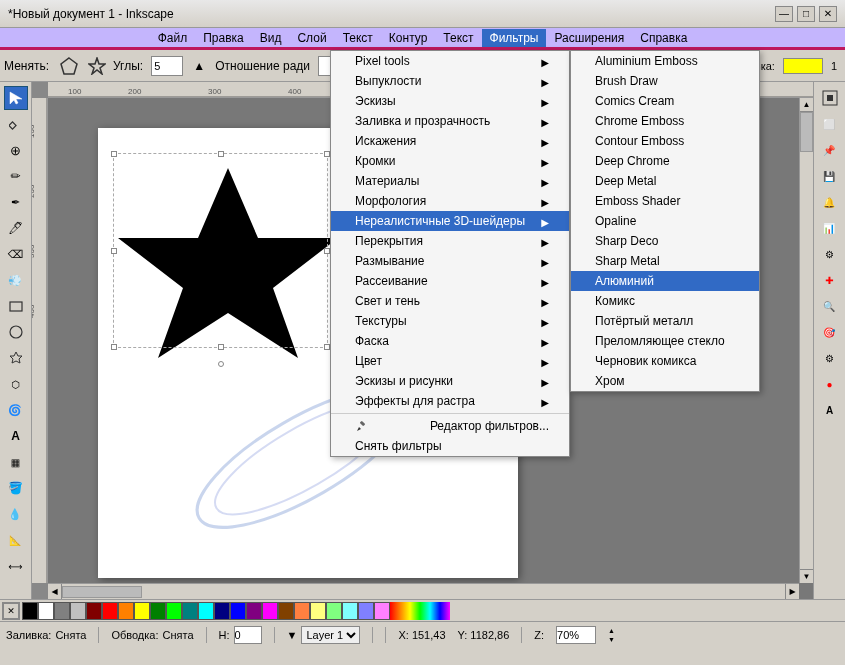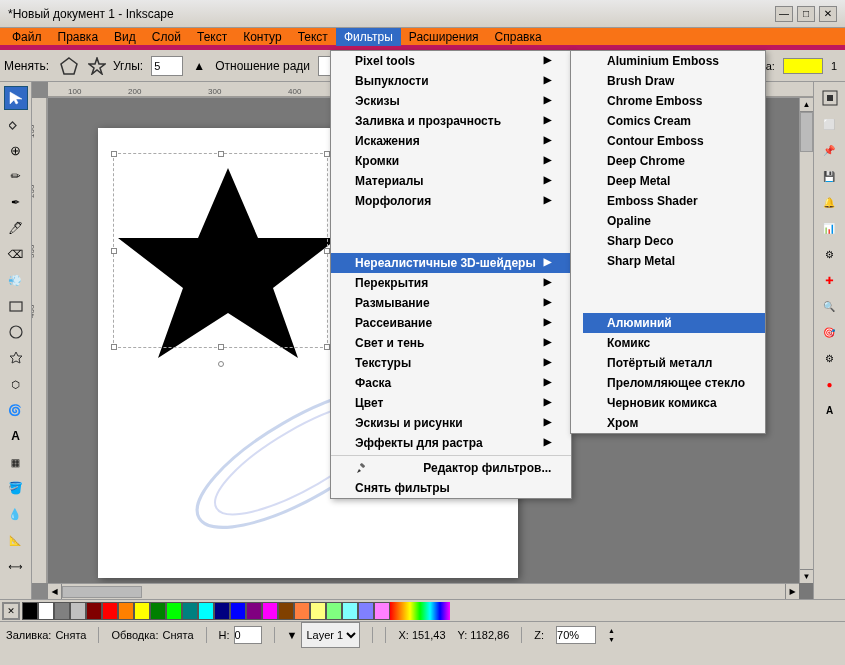--- a/index.html
+++ b/index.html
@@ -35,25 +35,26 @@
       display: flex;
       align-items: center;
       justify-content: center;
       font-size: 10px;
       cursor: pointer;
     }
 
     
     #menu-bar {
       height: 22px;
-      background: #f97316;
+      background: #c4b5fd;
       display: flex;
       align-items: center;
       padding: 0 4px;
-      border-bottom: 5px solid #be185d;
+      border-bottom: 3px solid #be185d;
+      justify-content: center;
     }
     .menu-item {
       padding: 2px 8px;
       cursor: pointer;
       position: relative;
     }
     .menu-item.active {
       background: #316ac5;
       color: white;
     }
@@ -236,30 +237,28 @@
       background: #f5f5f5;
       border: 1px solid #888;
       box-shadow: 2px 2px 6px rgba(0,0,0,0.3);
       z-index: 100;
       min-width: 240px;
     }
     .dropdown-item {
       padding: 3px 20px 3px 24px;
       cursor: pointer;
       display: flex;
-      align-items: flex-start;
+      align-items: flex-end;
       justify-content: space-between;
       font-size: 12px;
       white-space: nowrap;
-      font-weight: bold;
     }
     .dropdown-item.highlighted {
       background: #316ac5;
       color: white;
-      margin-top: 42px;
     }
     .dropdown-item .arrow {
       font-size: 10px;
       margin-left: 8px;
     }
     .dropdown-separator {
       height: 1px;
       background: #ccc;
       margin: 2px 0;
     }
@@ -267,21 +266,20 @@
     
     #shaders-submenu {
       position: absolute;
       top: 50px;
       left: 570px;
       background: #f5f5f5;
       border: 1px solid #888;
       box-shadow: 2px 2px 6px rgba(0,0,0,0.3);
       z-index: 101;
       min-width: 190px;
-      padding-left: 12px;
     }
   </style>
 </head>
 <body>
 
 <div id="title-bar">
   <span>*Новый документ 1 - Inkscape</span>
   <div id="window-controls">
     <div class="win-btn">—</div>
     <div class="win-btn">□</div>
@@ -499,21 +497,21 @@
     <span>Снята</span>
   </div>
   <div class="status-divider"></div>
   <div class="status-section">
     <span>H:</span>
     <input type="text" value="0" style="width: 28px; height: 18px; border: 1px solid rgb(136, 136, 136); font-size: 11px;">
   </div>
   <div class="status-divider"></div>
   <div class="status-section">
     <span>▼</span>
-    <select style="height:26px;font-size:11px;border:1px solid #888;">
+    <select style="height:18px;font-size:11px;border:1px solid #888;">
       <option>Layer 1</option>
     </select>
   </div>
   <div class="status-divider"></div>
   <div class="status-divider"></div>
   <span>X: 151,43</span>
   <span>Y: 1182,86</span>
   <div class="status-divider"></div>
   <span>Z:</span>
   <input type="text" value="70%" style="width: 40px; height: 18px; border: 1px solid rgb(136, 136, 136); font-size: 11px;">
@@ -612,24 +610,24 @@
 </div>
 
 <div id="shaders-submenu">
   <div class="dropdown-item">
     <span>Aluminium Emboss</span>
   </div>
   <div class="dropdown-item">
     <span>Brush Draw</span>
   </div>
   <div class="dropdown-item">
+    <span>Comics Cream</span>
+  </div>
+  <div class="dropdown-item">
     <span>Chrome Emboss</span>
-  </div>
-  <div class="dropdown-item">
-    <span>Comics Cream</span>
   </div>
   <div class="dropdown-item">
     <span>Contour Emboss</span>
   </div>
   <div class="dropdown-item">
     <span>Deep Chrome</span>
   </div>
   <div class="dropdown-item">
     <span>Deep Metal</span>
   </div>

